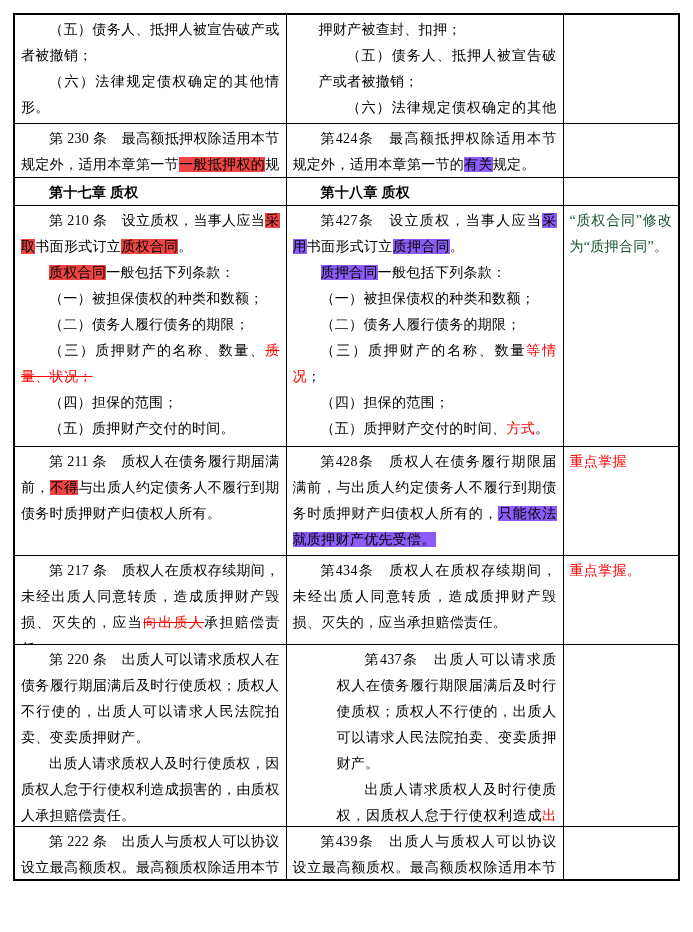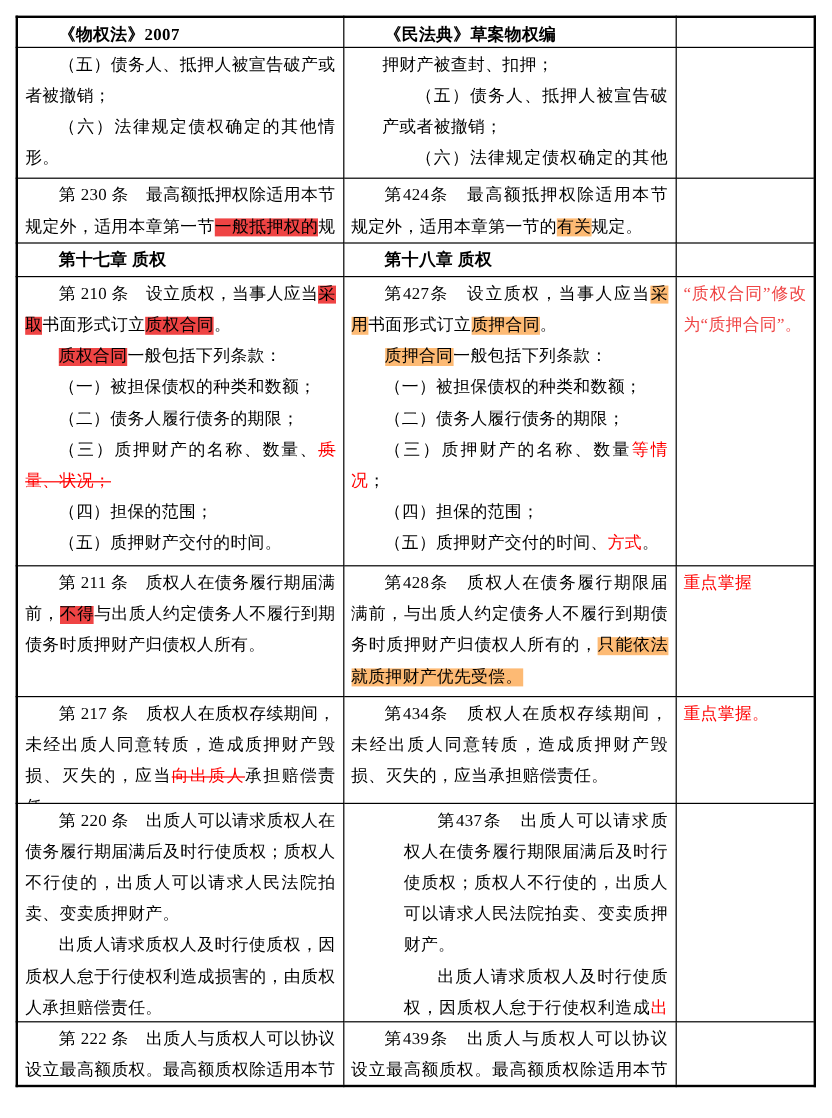--- a/index.html
+++ b/index.html
@@ -14,51 +14,36 @@
   th{font-weight:bold;}
   .cell{
     overflow:hidden;padding:2px 6px;
     font-size:14px;line-height:26px;text-align:justify;
     letter-spacing:0.3px;
   }
   .para{text-indent:28px;}
   .para.noindent{text-indent:0;}
   .para.bold{font-weight:bold;}
   .hl-green{background:#ef4444;}
-  .hl-yellow{background:#fdba74;}
+  .hl-yellow{background:#8b5cf6;}
   .c-red{color:#ff0000;}
-  .c-blue{color:#ef4444;}
+  .c-blue{color:#14532d;}
   .strike{text-decoration:line-through;}
 </style>
 </head>
 <body>
 
 <div class="table-wrap">
   <table>
     <colgroup>
         <col style="width: 272px;">
         <col style="width: 277px;">
         <col style="width: 116px;">
       </colgroup>
     <tbody>
-        <tr>
-          <th>
-            <div class="cell" style="height: 20px;">
-              <div class="para"><span class="">《物权法》2007</span></div>
-            </div>
-          </th>
-          <th>
-            <div class="cell" style="height: 20px;">
-              <div class="para"><span class="">《民法典》草案物权编</span></div>
-            </div>
-          </th>
-          <th>
-            <div class="cell" style="height: 20px;"></div>
-          </th>
-        </tr>
         <tr>
           <td>
             <div class="cell" style="height: 104px;">
               <div class="para"><span class="">（五）债务人、抵押人被宣告破产或者被撤销；</span></div>
               <div class="para"><span class="">（六）法律规定债权确定的其他情形。</span></div>
             </div>
           </td>
           <td>
             <div class="cell" style="height: 104px; padding-left: 32px;">
               <div class="para noindent"><span class="">押财产被查封、扣押；</span></div>

